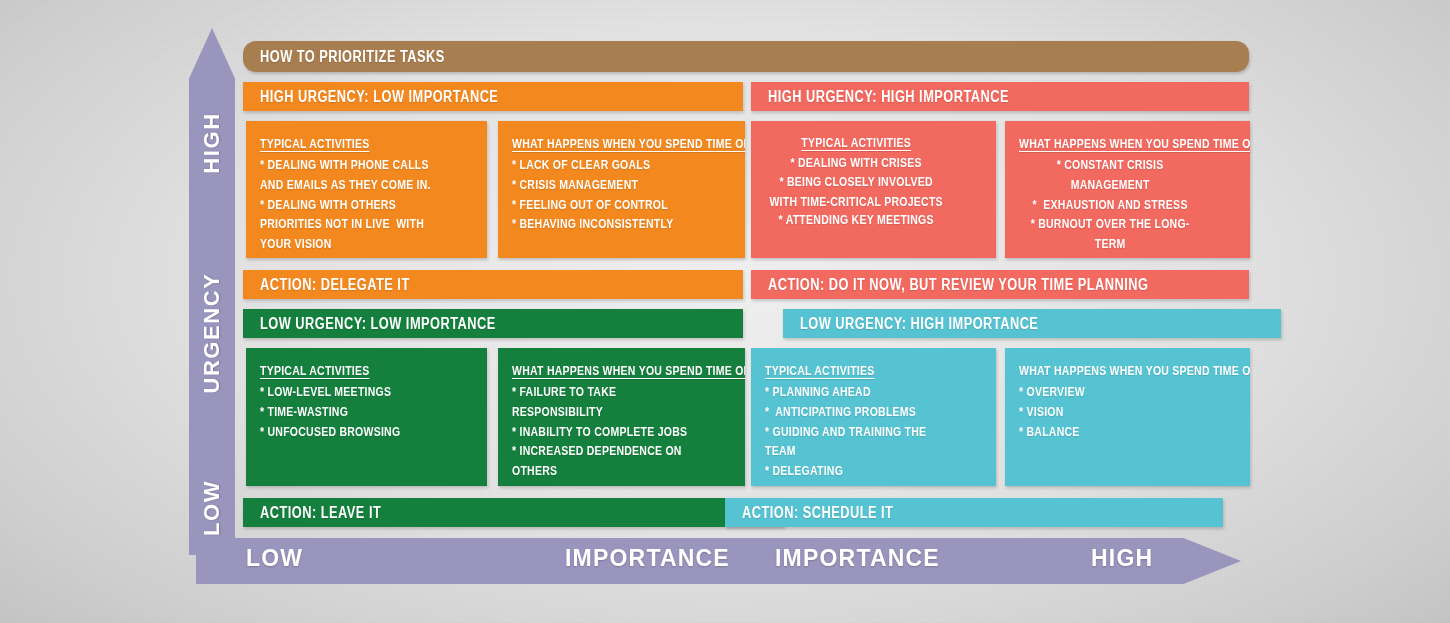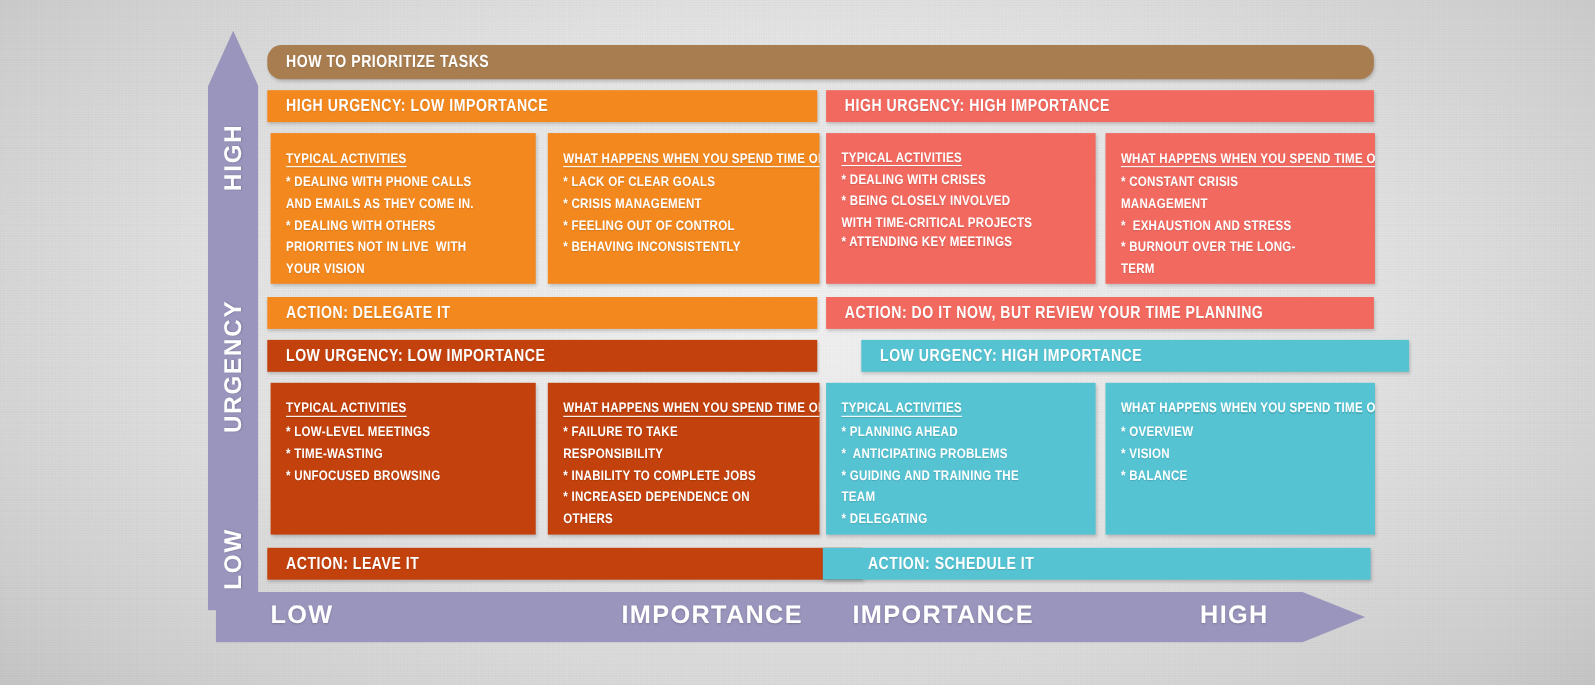--- a/index.html
+++ b/index.html
@@ -162,26 +162,26 @@
   #hu-hi-p2    { left: 1005px;top: 121px; width: 245px;  height: 137px; }
   #act-delegate{ left: 243px; top: 270px; width: 500px;  height: 29px; }
   #act-donow   { left: 751px; top: 270px; width: 498px;  height: 29px; }
   #lu-li-head  { left: 243px; top: 309px; width: 500px;  height: 29px; }
   #lu-hi-head  { left: 751px; top: 309px; width: 498px;  height: 29px; margin-left: 32px; }
   #lu-li-p1    { left: 246px; top: 348px; width: 241px;  height: 138px; }
   #lu-li-p2    { left: 498px; top: 348px; width: 247px;  height: 138px; }
   #lu-hi-p1    { left: 751px; top: 348px; width: 245px;  height: 138px; }
   #lu-hi-p2    { left: 1005px;top: 348px; width: 245px;  height: 138px; }
   #act-leave   { left: 243px; top: 498px; width: 541px;  height: 29px; }
-  #act-schedule{ left: 748px; top: 498px; width: 498px;  height: 29px; padding-left: 24px; }
+  #act-schedule{ left: 725px; top: 498px; width: 498px;  height: 29px; }
 
   .c-brown  { background: #a87d50; border-radius: 13px; }
   .c-orange { background: #f2881e; }
-  .c-coral  { background: #f2695f; }
-  .c-green  { background: #c2410c; }
+  .c-coral  { background: #f2695f; text-align: center; }
+  .c-green  { background: #15803d; }
   .c-teal   { background: #56c3d2; }
 
   #hu-hi-p1 .panel-head, #hu-hi-p1 .panel-line { margin-top: -1px; }
 </style>
 </head>
 <body>
 
 <div class="noise"></div>
 
 <div class="stage">

